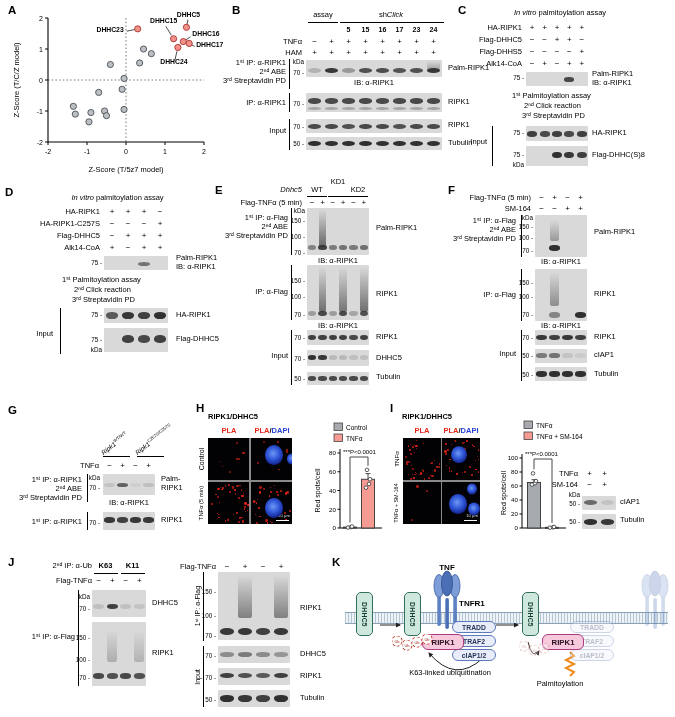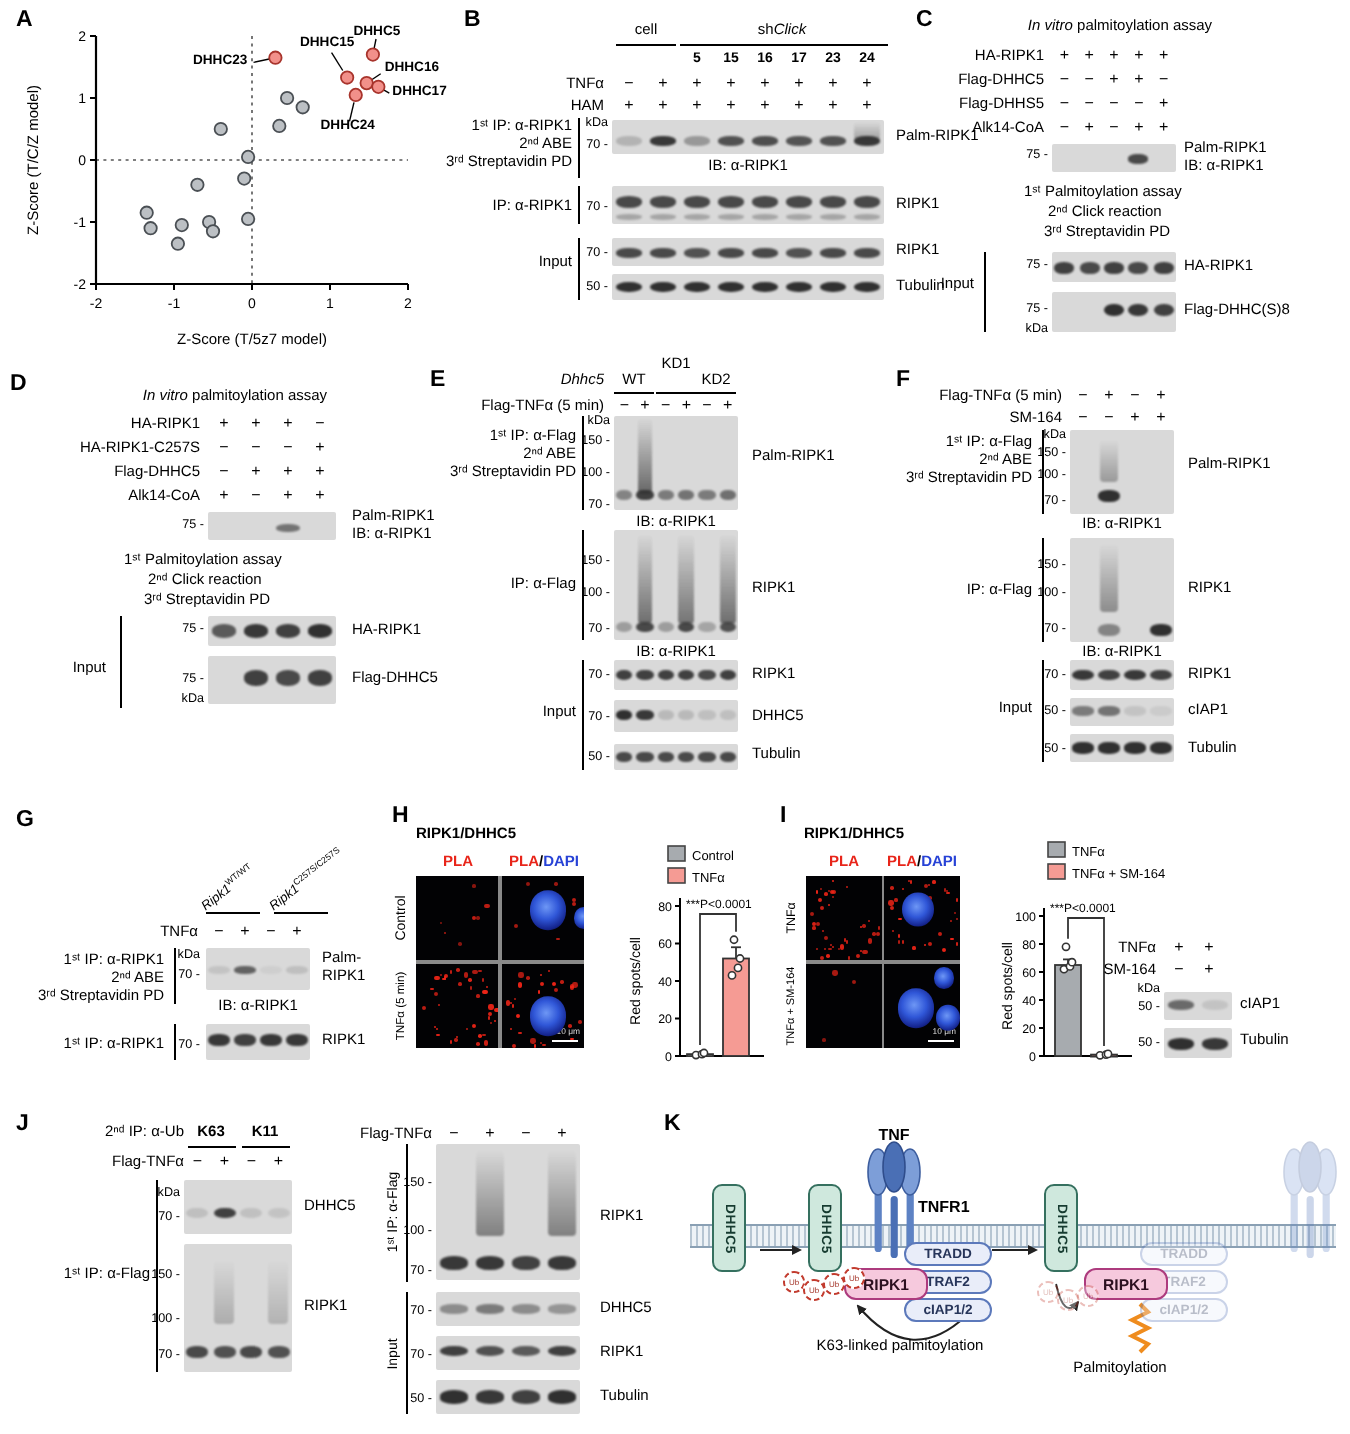--- a/index.html
+++ b/index.html
@@ -98,21 +98,21 @@
       <text x="184.32999999999998" y="27.560000000000002" font-size="6.8" font-weight="bold" text-anchor="start">DHHC16</text>
       <line x1="182.72" y1="36.300000000000004" x2="186.64000000000001" y2="38.54" stroke="#000" stroke-width="0.7"></line>
       <circle cx="181.18" cy="35.42" r="3.1" fill="#f2908a" stroke="#a8342c" stroke-width="0.9"></circle>
       <text x="188.18" y="39.42" font-size="6.8" font-weight="bold" text-anchor="start">DHHC17</text>
       <line x1="168.99" y1="43.190000000000005" x2="166.75" y2="52.71" stroke="#000" stroke-width="0.7"></line>
       <circle cx="169.87" cy="39.45" r="3.1" fill="#f2908a" stroke="#a8342c" stroke-width="0.9"></circle>
       <text x="165.87" y="56.45" font-size="6.8" font-weight="bold" text-anchor="middle">DHHC24</text>
     </svg>
 
   <div class="plab" style="left:232px;top:4px">B</div>
-  <div class="tc b" style="left:304px;top:11px;width:38px;font-weight:400">cell</div>
+  <div class="tc b" style="left:304px;top:11px;width:38px;font-weight:400">assay</div>
   <div class="ul" style="left:308px;top:22px;width:30px"></div>
   <div class="tc" style="left:334px;top:11px;width:114px"><span>sh</span><i>Click</i></div>
   <div class="ul" style="left:340px;top:22px;width:104px"></div>
   <div class="syms nums" style="left:340px;top:26px;width:102px">
       <span>5</span>
       <span>15</span>
       <span>16</span>
       <span>17</span>
       <span>23</span>
       <span>24</span>
@@ -951,16 +951,16 @@
   <div class="ub" style="left:407px;top:645px">Ub</div>
   <div class="ub" style="left:417px;top:642px">Ub</div>
   <div class="ub" style="left:427px;top:639px">Ub</div>
   <div class="kbox faded" style="left:570px;top:621px;width:44px;height:12px">TRADD</div>
   <div class="kbox faded" style="left:570px;top:635px;width:44px;height:12px">TRAF2</div>
   <div class="kbox faded" style="left:570px;top:649px;width:44px;height:12px">cIAP1/2</div>
   <div class="rbox" style="left:542px;top:634px;width:42px;height:16px">RIPK1</div>
   <div class="ub faded" style="left:524px;top:646px">Ub</div>
   <div class="ub faded" style="left:534px;top:650px">Ub</div>
   <div class="ub faded" style="left:544px;top:648px">Ub</div>
-  <div class="tc" style="left:385px;top:669px;width:130px">K63-linked palmitoylation</div>
+  <div class="tc" style="left:385px;top:669px;width:130px">K63-linked ubiquitination</div>
   <div class="tc" style="left:510px;top:680px;width:100px">Palmitoylation</div>
 
 </div>
 
 </body></html>

